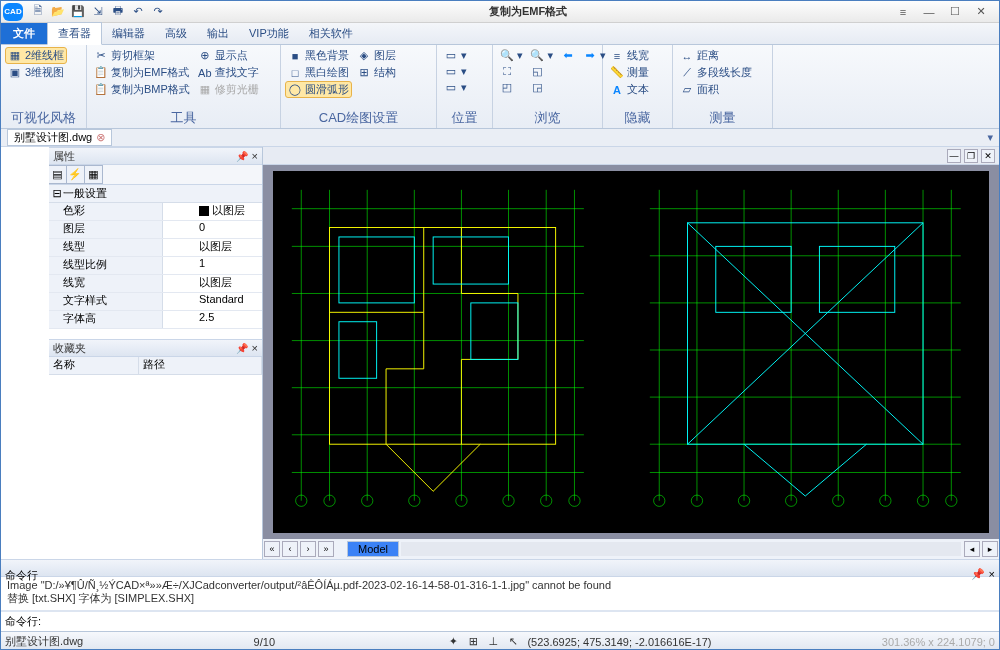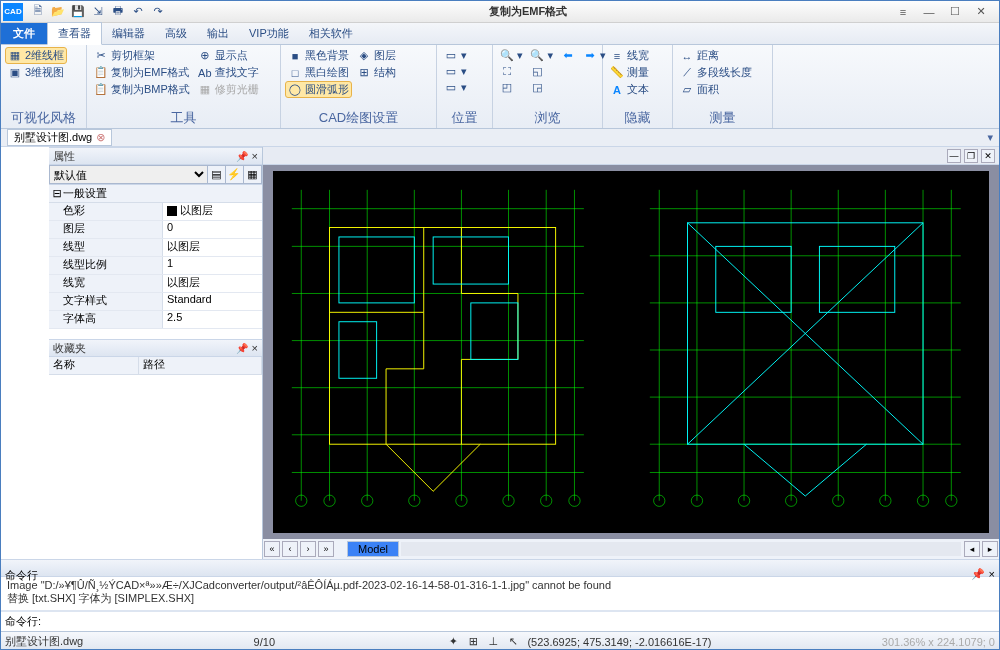--- a/index.html
+++ b/index.html
@@ -2,21 +2,21 @@
 <html><head>
 <meta charset="utf-8">
 <style>
 * { margin:0; padding:0; box-sizing:border-box; font-family:"Microsoft YaHei","SimSun",sans-serif; font-size:11px; }
 body { width:1000px; height:650px; background:#fff; overflow:hidden; border:1px solid #4a7ebf; position:relative; }
 
 
 .titlebar { height:22px; background:linear-gradient(#fdfdfd,#eaeaea); display:flex; align-items:center; border-bottom:1px solid #d0d0d0; }
 .titlebar .qat { display:flex; gap:2px; padding:0 4px; }
 .titlebar .qat .qbtn { width:18px; height:18px; display:flex; align-items:center; justify-content:center; color:#2a4d84; }
-.titlebar .logo { width:20px; height:18px; background:#0b86ff; color:#fff; font-size:8px; font-weight:bold; display:flex; align-items:center; justify-content:center; margin:0 2px; }
+.titlebar .logo { width:20px; height:18px; background:#0b86ff; color:#fff; font-size:8px; font-weight:bold; display:flex; align-items:center; justify-content:center; margin:0 2px;border-radius:6px; }
 .titlebar .title { flex:1; text-align:center; font-weight:bold; color:#333; }
 .titlebar .wbtns { display:flex; gap:6px; padding:0 8px; }
 .titlebar .wbtn { width:20px; height:16px; display:flex; align-items:center; justify-content:center; color:#555; }
 
 
 .menutabs { height:22px; background:linear-gradient(#f4f6fa,#e6ebf3); display:flex; align-items:flex-end; border-bottom:1px solid #b8c7db; }
 .menutabs .filetab { background:#1e6fd6; color:#fff; padding:3px 12px; font-weight:bold; }
 .menutabs .tab { padding:3px 10px; color:#2a4d84; cursor:pointer; }
 .menutabs .tab.active { background:#fff; border:1px solid #b8c7db; border-bottom:1px solid #fff; margin-bottom:-1px; }
 
@@ -38,21 +38,21 @@
 .doc-tab .dt .x { color:#c77; }
 
 .panel-hdr { height:18px; background:linear-gradient(#f1f4fa,#dde5f1); border-top:1px solid #cad6e8; border-bottom:1px solid #cad6e8; display:flex; align-items:center; justify-content:space-between; padding:0 4px; color:#333; }
 .panel-hdr .pin { font-size:10px; }
 .selectrow { height:20px; display:flex; border-bottom:1px solid #cad6e8;}
 .selectrow select { flex:1; border:1px solid #aab8cf; font-size:11px; }
 .selectrow .sbtns { display:flex; }
 .selectrow .sbtn { width:18px; border:1px solid #aab8cf; border-left:none; display:flex; align-items:center; justify-content:center; background:#eef2f9;}
 
 .propgrid { background:#fff; }
-.propgrid .prow { display:flex; height:18px; border-bottom:1px solid #e3e8f1; }
+.propgrid .prow { display:flex; height:18px; border-bottom:1px solid #e3e8f1;gap:32px; }
 .propgrid .prow .k { width:114px; padding-left:14px; background:#eef2f9; border-right:1px solid #d5dde9;}
 .propgrid .prow .v { flex:1; padding-left:4px; }
 .propgrid .group { background:#eef2f9; font-weight:normal; padding-left:2px; border-bottom:1px solid #d5dde9; height:18px; display:flex; align-items:center;}
 .propgrid .group .tw { width:12px; text-align:center;}
 .propgrid .swatch { display:inline-block; width:10px; height:10px; background:#000; margin-right:3px; vertical-align:middle;}
 
 .collhdr { display:flex; height:18px; background:#eef2f9; border-bottom:1px solid #d5dde9;}
 .collhdr div { border-right:1px solid #d5dde9; padding-left:4px;}
 .blank { flex:1; background:#fff; }
 
@@ -283,21 +283,20 @@
 </div>
 
 <div class="workrow">
 
   <div class="leftcol">
     <div class="panel-hdr">
       <span>属性</span>
       <span><span class="pin">📌</span> <span>×</span></span>
     </div>
     <div class="selectrow">
-      <select><option>默认值</option></select>
       <div class="sbtns">
         <div class="sbtn">▤</div>
         <div class="sbtn">⚡</div>
         <div class="sbtn">▦</div>
       </div>
     </div>
     <div class="propgrid">
       <div class="group">
           <span class="tw">⊟</span>
           <span>一般设置</span>

